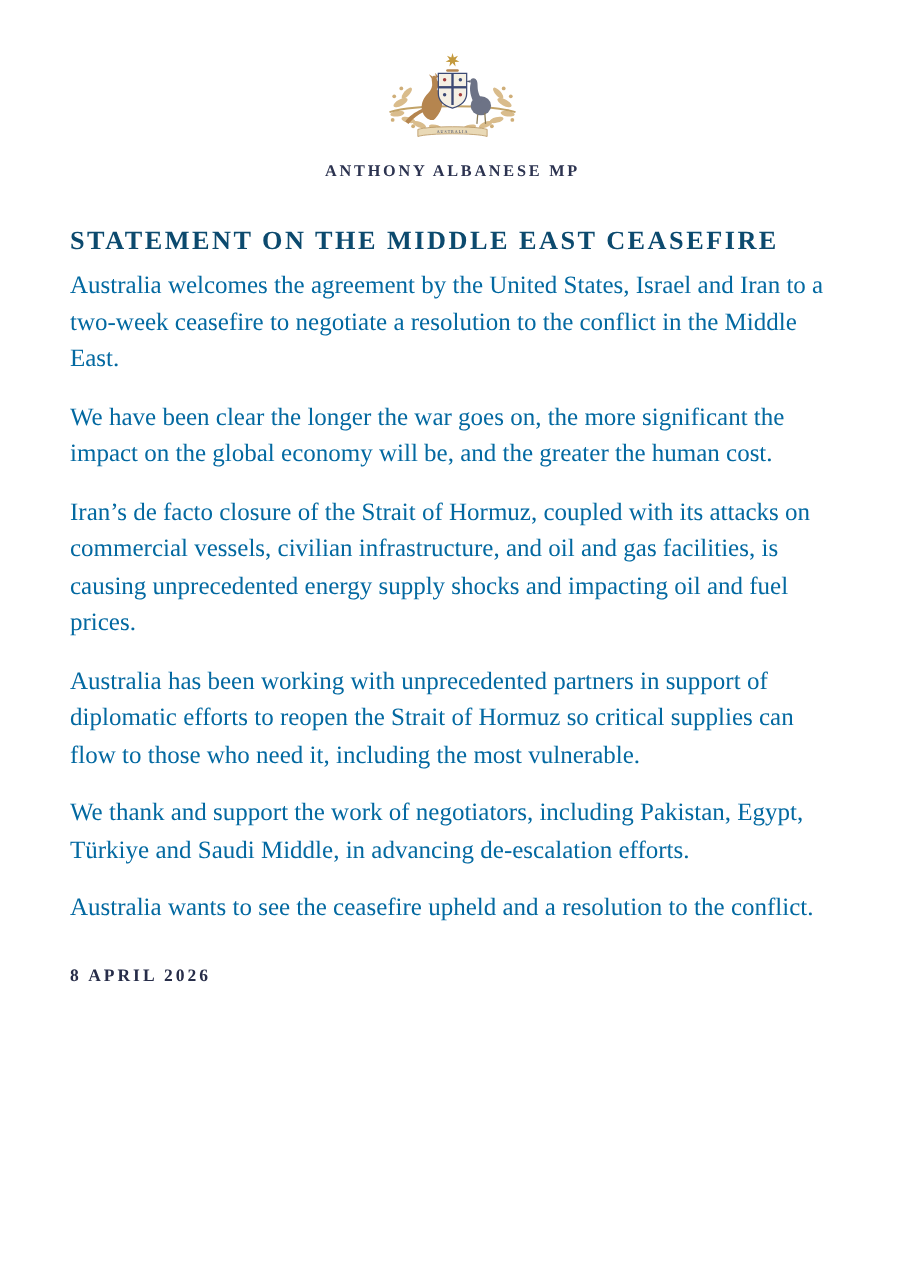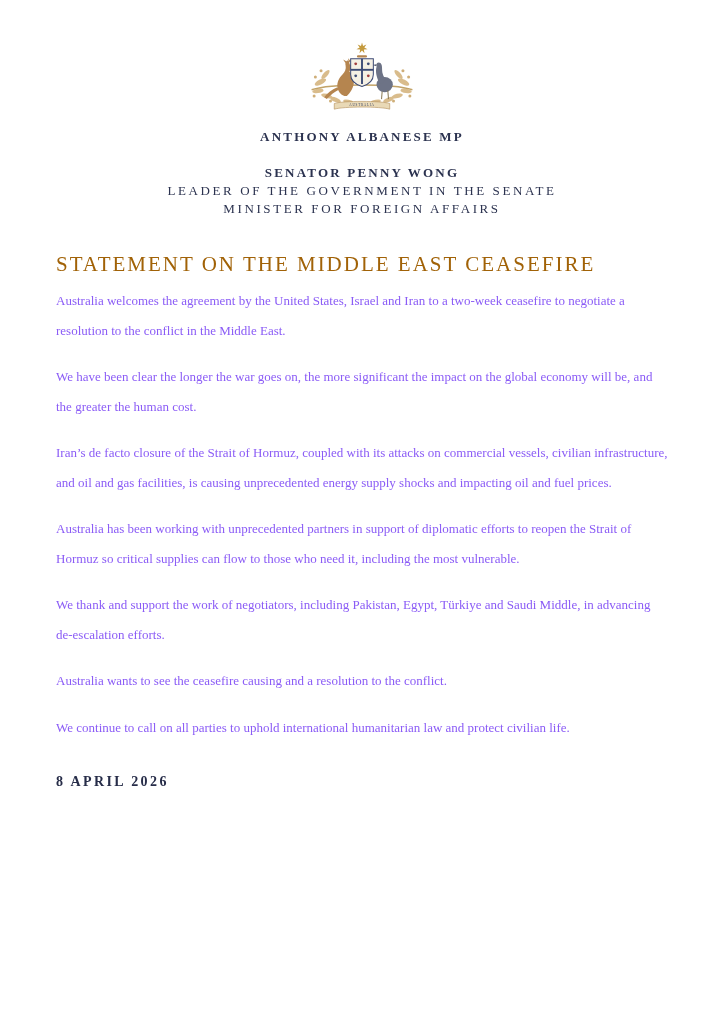--- a/index.html
+++ b/index.html
@@ -45,32 +45,32 @@
   .official .official-name {
     font-weight: bold;
     letter-spacing: 2.2px;
   }
   
   .statement {
     margin: 0 56px;
   }
   .title {
     font-size: 21px;
-    font-weight: normal;
+    font-weight: bold;
     letter-spacing: 2px;
-    color: #a16207;
+    color: #0c4a6e;
     margin: 33px 0 0 0;
     line-height: 26px;
   }
   .para {
-    font-size: 13px;
+    font-size: 20px;
     line-height: 29.5px;
     margin: 0 0 8px 0;
     padding-top: 9px;
-    color: #8b5cf6;
+    color: #0369a1;
   }
   .date {
     font-size: 14px;
     font-weight: bold;
     letter-spacing: 2.4px;
     color: #272d49;
     margin: 0;
     padding-top: 24px;
   }
 </style>
@@ -144,35 +144,29 @@
       <g>
         <path d="M56,104 C70,99.5 130,99.5 144,104 L144,113 C130,108.5 70,108.5 56,113 Z" fill="#e9d9b6" stroke="#b5915c" stroke-width="1"></path>
         <text x="100" y="108.6" text-anchor="middle" font-size="5.2" letter-spacing="1.2" fill="#3a4465" font-family="Liberation Serif, serif">AUSTRALIA</text>
       </g>
     </svg>
 
     <div class="official">
       <p class="official-name">ANTHONY ALBANESE MP</p>
     </div>
 
-    <div class="official">
-      <p class="official-name">SENATOR PENNY WONG</p>
-      <p class="official-title">LEADER OF THE GOVERNMENT IN THE SENATE</p>
-      <p class="official-title">MINISTER FOR FOREIGN AFFAIRS</p>
-    </div>
 
   </header>
 
   <main class="statement">
     <h1 class="title">STATEMENT ON THE MIDDLE EAST CEASEFIRE</h1>
 
     <p class="para">Australia welcomes the agreement by the United States, Israel and Iran to a two-week ceasefire to negotiate a resolution to the conflict in the Middle East.</p>
     <p class="para">We have been clear the longer the war goes on, the more significant the impact on the global economy will be, and the greater the human cost.</p>
     <p class="para">Iran’s de facto closure of the Strait of Hormuz, coupled with its attacks on commercial vessels, civilian infrastructure, and oil and gas facilities, is causing unprecedented energy supply shocks and impacting oil and fuel prices.</p>
     <p class="para">Australia has been working with unprecedented partners in support of diplomatic efforts to reopen the Strait of Hormuz so critical supplies can flow to those who need it, including the most vulnerable.</p>
     <p class="para">We thank and support the work of negotiators, including Pakistan, Egypt, Türkiye and Saudi Middle, in advancing de-escalation efforts.</p>
-    <p class="para">Australia wants to see the ceasefire causing and a resolution to the conflict.</p>
-    <p class="para">We continue to call on all parties to uphold international humanitarian law and protect civilian life.</p>
+    <p class="para">Australia wants to see the ceasefire upheld and a resolution to the conflict.</p>
 
     <p class="date">8 APRIL 2026</p>
   </main>
 
 </div>
 
 </body></html>

